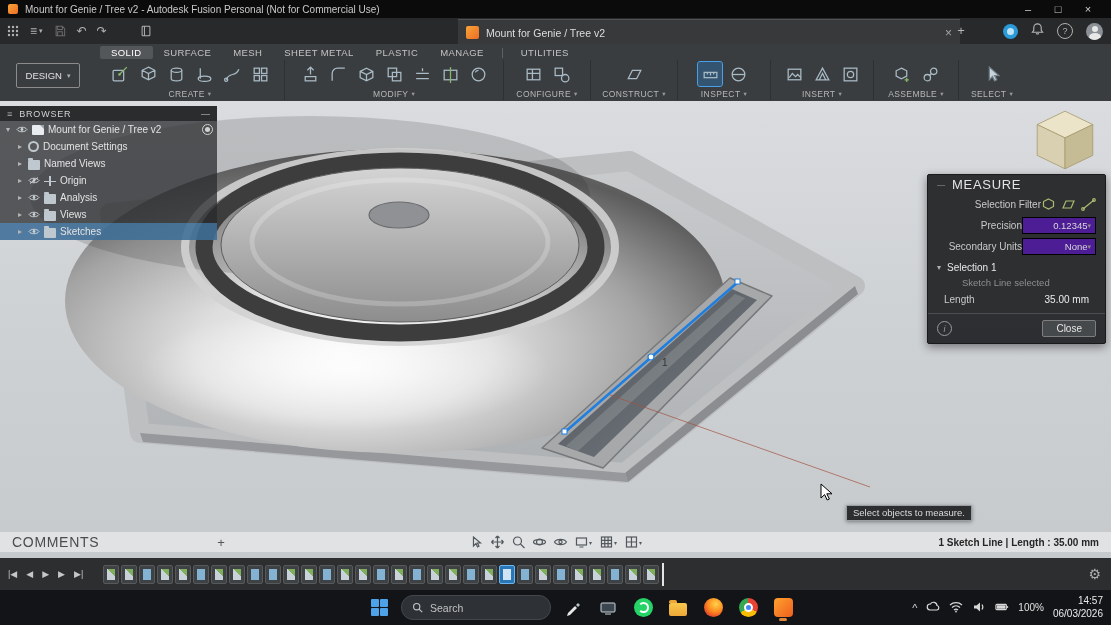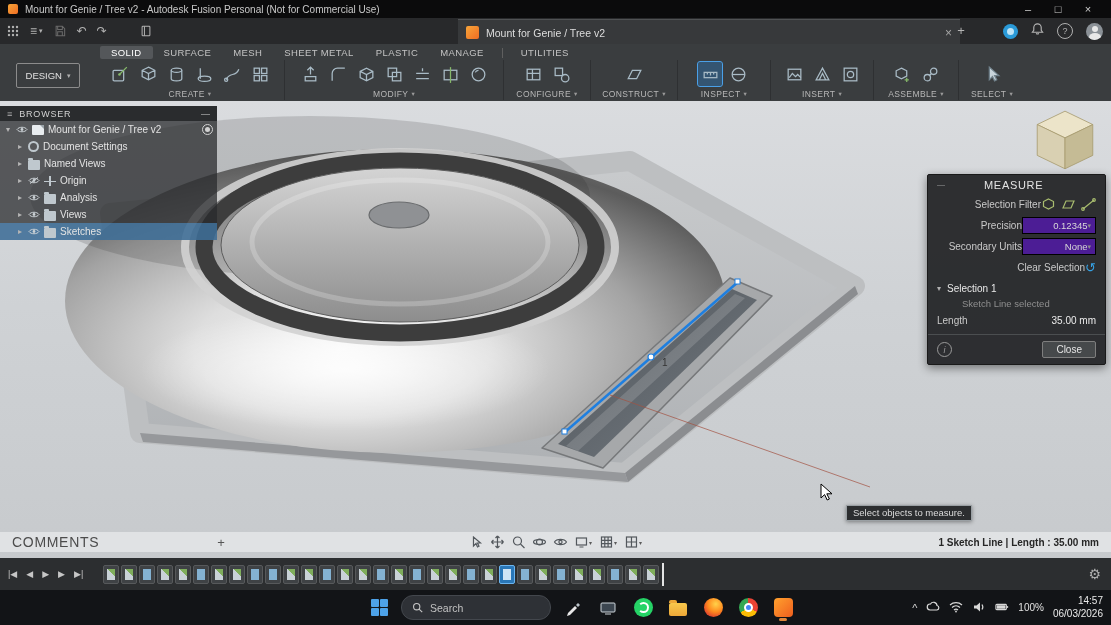--- a/index.html
+++ b/index.html
@@ -85,35 +85,35 @@
   .radio-dot::after{content:"";position:absolute;inset:2px;border-radius:50%;background:#d2d2d2;}
 
   
   .viewcube{position:absolute;right:10px;top:4px;width:72px;height:72px;}
 
   
   .measure{position:absolute;right:5px;top:73px;width:177px;background:rgba(38,40,42,.96);
            border:1px solid #1a1a1a;border-radius:2px;box-shadow:0 3px 10px rgba(0,0,0,.45);
            font-size:10px;color:#c9c9c9;}
   .measure-header{height:19px;display:flex;align-items:center;gap:7px;padding:0 9px;}
-  .measure-title{font-size:11px;letter-spacing:.7px;color:#e3e3e3;margin-left:32px;}
+  .measure-title{font-size:13px;letter-spacing:.7px;color:#e3e3e3;}
   .mrow{display:flex;align-items:center;height:21px;padding:0 9px;text-align:right;}
   .mrow .lbl{flex:1;}
   .dropdown{width:64px;height:15px;background:#4c1d95;border:1px solid #000;display:flex;align-items:center;padding:0 4px;}
   .dropdown .val{flex:1;color:#d8d8d8;font-size:9.5px;}
   .dropdown .dd{font-size:7px;color:#8d8d8d;}
   .filter-icons{display:flex;gap:5px;}
   .fic{width:15px;height:13px;}
   .fic svg{width:15px;height:13px;stroke:#a9bd6f;fill:none;stroke-width:1.2;}
   .undo-glyph{font-size:13px;color:#35a0e2;line-height:13px;}
   .checkbox{width:11px;height:11px;border:1px solid #828282;background:#1d1f21;}
   .msec-header{display:flex;align-items:center;gap:6px;padding:5px 9px 2px;color:#e8e8e8;}
   .msec-header .arr{font-size:8px;color:#b0b0b0;}
   .mstatus{padding:2px 9px 1px 34px;color:#8f8f8f;font-size:9.5px;}
-  .mlength{display:flex;align-items:center;height:21px;padding:0 9px;}
+  .mlength{display:flex;align-items:center;height:21px;padding:0 16px;}
   .mlength .lbl{flex:1;color:#c9c9c9;}
   .mlength .valtxt{color:#ececec;}
   .measure-footer{border-top:1px solid #4b4e50;display:flex;align-items:center;padding:6px 9px;margin-top:3px;}
   .info-circle{width:13px;height:13px;border-radius:50%;border:1px solid #9a9a9a;color:#9a9a9a;
                font-size:9px;font-style:italic;display:flex;align-items:center;justify-content:center;}
   .close-btn{margin-left:auto;padding:2px 13px;background:#46494b;border:1px solid #7e7e7e;border-radius:2px;
              color:#e5e5e5;font-size:10px;}
 
   
   .tooltip{position:absolute;left:846px;top:404px;background:#2c2e30;border:1px solid #9aa0a4;
@@ -651,24 +651,20 @@
       </div>
 
       <div class="mrow">
         <span class="lbl">Secondary Units</span>
         <span class="dropdown">
           <span class="val">None</span>
           <span class="dd">▾</span>
         </span>
       </div>
 
-      <div class="mrow">
-        <span class="lbl">Clear Selection</span>
-        <span class="undo-glyph">↺</span>
-      </div>
 
 
       <div class="msec-header">
         <span class="arr">▾</span>
         <span>Selection 1</span>
       </div>
       <div class="mstatus">Sketch Line selected</div>
       <div class="mlength">
         <span class="lbl">Length</span>
         <span class="valtxt">35.00 mm</span>

